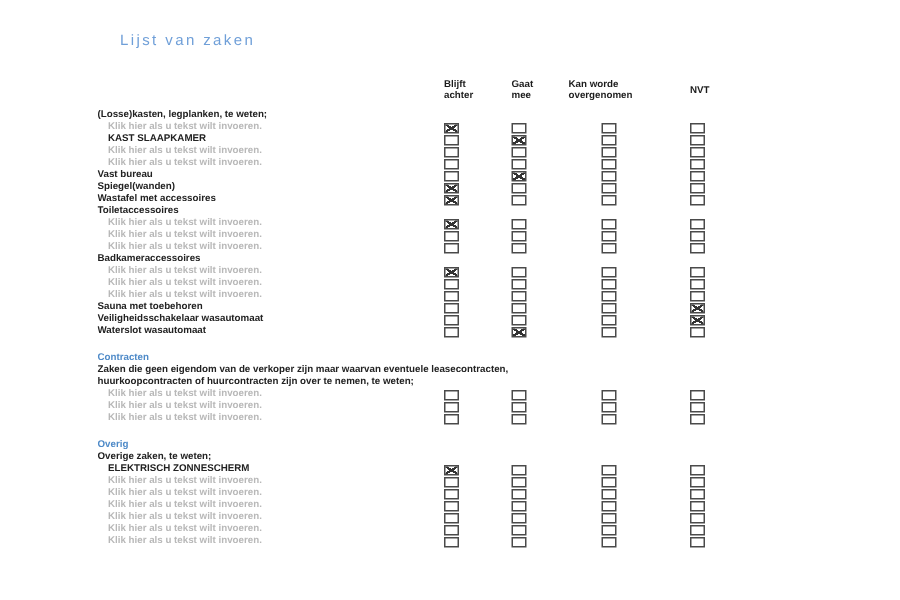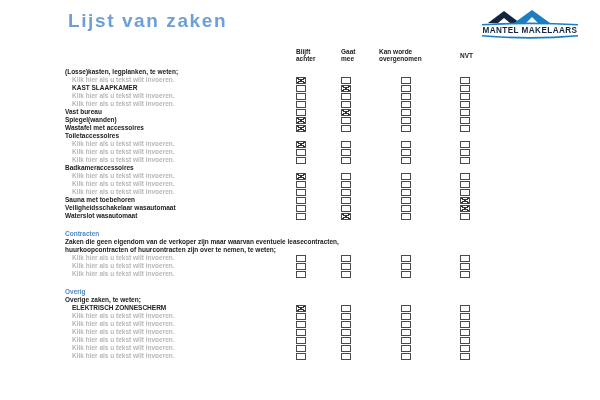--- a/index.html
+++ b/index.html
@@ -5,21 +5,21 @@
   html,body{margin:0;padding:0;}
   body{
     width:600px;height:400px;background:#ffffff;overflow:hidden;
     font-family:"Liberation Sans", sans-serif;
     -webkit-font-smoothing:antialiased;
   }
   .page{position:relative;width:600px;height:400px;background:#fff;}
   .top{display:flex;justify-content:space-between;align-items:flex-start;
        padding:10px 14px 0 68px;}
   h1.title{
-    margin:0;font-size:19px;font-weight:700;letter-spacing:1.6px;
+    margin:12px;font-size:10px;font-weight:400;letter-spacing:1.6px;
     color:var(--title-blue,#6f9fd8);
   }
   .logo{width:112px;text-align:center;margin-top:-2px;}
   .logo svg{display:block;}
 
   .grid{
     display:grid;
     grid-template-columns:231px 45px 60px 59px 25px;
     margin-left:65px;
     align-items:center;
@@ -54,31 +54,20 @@
       linear-gradient(to top right, transparent 41%, #333 41%, #333 59%, transparent 59%),
       linear-gradient(to bottom right, transparent 41%, #333 41%, #333 59%, transparent 59%);
   }
 </style>
 </head>
 <body>
 
 <div class="page">
   <div class="top">
     <h1 class="title">Lijst van zaken</h1>
-    <div class="logo">
-      <svg width="112" height="32" viewBox="0 0 112 32">
-        <polygon points="14,15 30,3 46,15" fill="#15253f"></polygon>
-        <polygon points="24,15 30,10 36,15" fill="#ffffff"></polygon>
-        <polygon points="40,15 58,2 76,15" fill="#1b7ec2"></polygon>
-        <polygon points="52,15 58,9 64,15" fill="#ffffff"></polygon>
-        <path d="M8,16 Q56,13 104,16 L104,17.5 Q56,15 8,17.5 Z" fill="#1b7ec2"></path>
-        <text x="56" y="25" text-anchor="middle" font-size="8.2" font-weight="bold" letter-spacing="0.4" fill="#15253f" font-family="Liberation Sans, sans-serif">MANTEL MAKELAARS</text>
-        <path d="M8,27 Q56,31 104,27 L104,28.5 Q56,33 8,28.5 Z" fill="#1b7ec2"></path>
-      </svg>
-    </div>
   </div>
 
   <div id="col-headers" class="grid">
       <div></div>
       <div class="hcell c1">
         <div>Blijft</div>
         <div>achter</div>
       </div>
       <div class="hcell c2">
         <div>Gaat</div>

